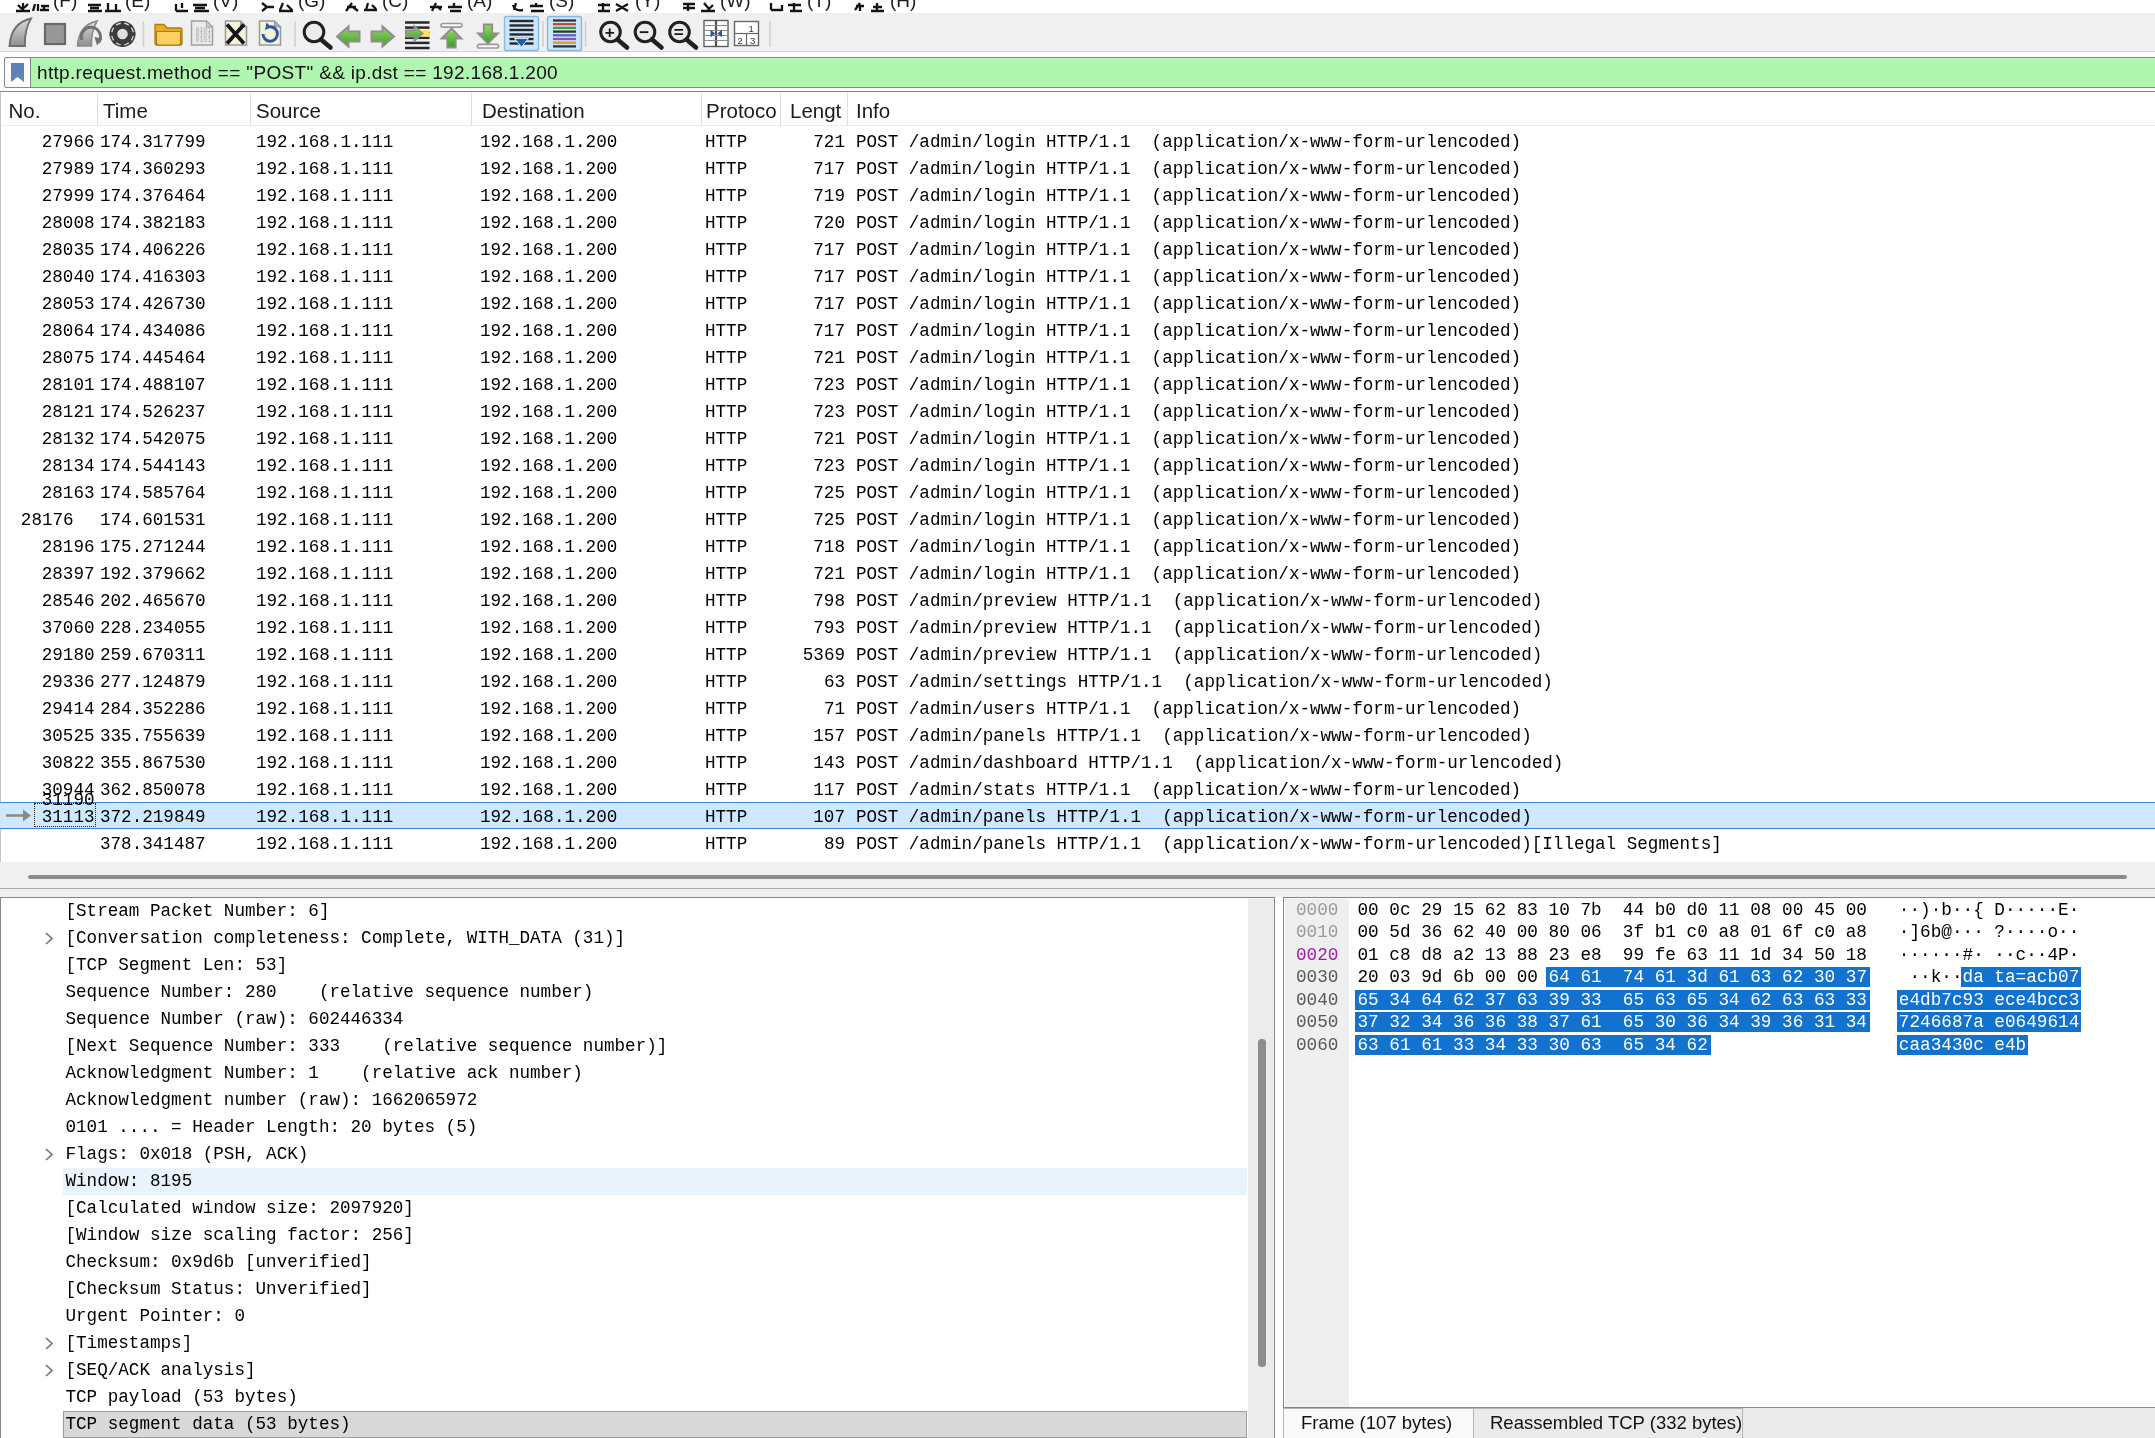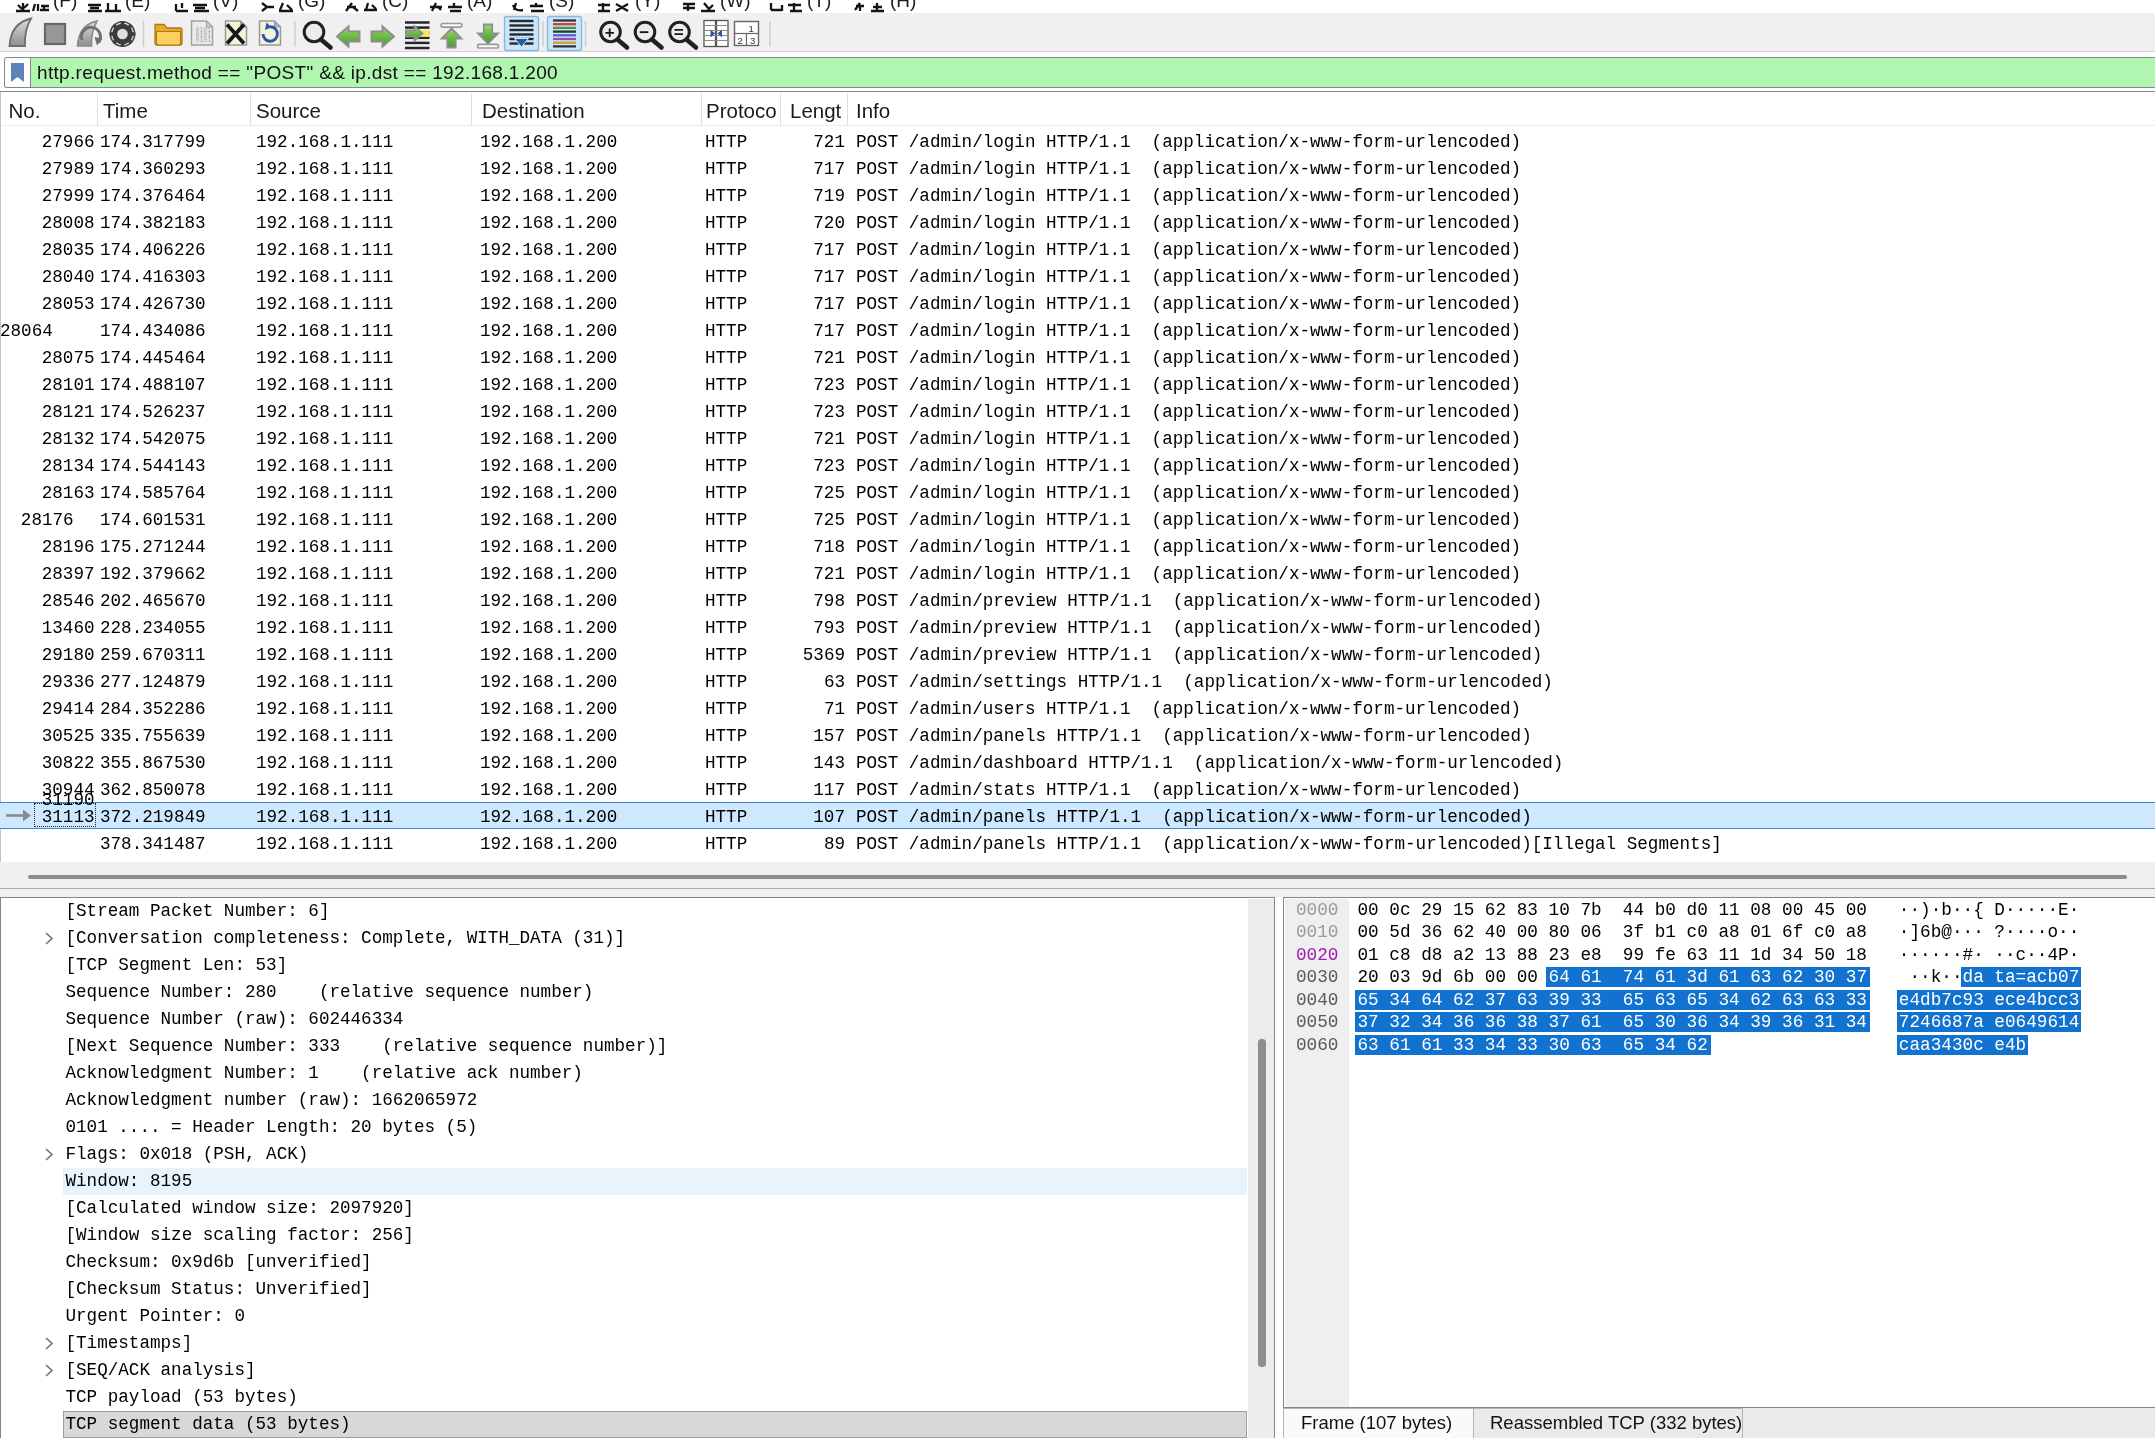--- a/index.html
+++ b/index.html
@@ -243,21 +243,21 @@
 <div class="mono abs" style="left:705px;top:261.5px;height:27px;line-height:30px">HTTP</div>
 <div class="mono abs" style="left:700px;top:261.5px;width:145px;height:27px;line-height:30px;text-align:right">717</div>
 <div class="mono abs" style="left:856px;top:261.5px;height:27px;line-height:30px">POST /admin/login HTTP/1.1&nbsp;&nbsp;(application/x-www-form-urlencoded)</div>
 <div class="mono abs" style="left:0;top:288.5px;width:94.5px;height:27px;line-height:30px;text-align:right">28053</div>
 <div class="mono abs" style="left:100px;top:288.5px;height:27px;line-height:30px">174.426730</div>
 <div class="mono abs" style="left:256px;top:288.5px;height:27px;line-height:30px">192.168.1.111</div>
 <div class="mono abs" style="left:480px;top:288.5px;height:27px;line-height:30px">192.168.1.200</div>
 <div class="mono abs" style="left:705px;top:288.5px;height:27px;line-height:30px">HTTP</div>
 <div class="mono abs" style="left:700px;top:288.5px;width:145px;height:27px;line-height:30px;text-align:right">717</div>
 <div class="mono abs" style="left:856px;top:288.5px;height:27px;line-height:30px">POST /admin/login HTTP/1.1&nbsp;&nbsp;(application/x-www-form-urlencoded)</div>
-<div class="mono abs" style="left:0;top:315.5px;width:94.5px;height:27px;line-height:30px;text-align:left">28064</div>
+<div class="mono abs" style="left:0;top:315.5px;width:94.5px;height:27px;line-height:30px;text-align:right">28064</div>
 <div class="mono abs" style="left:100px;top:315.5px;height:27px;line-height:30px">174.434086</div>
 <div class="mono abs" style="left:256px;top:315.5px;height:27px;line-height:30px">192.168.1.111</div>
 <div class="mono abs" style="left:480px;top:315.5px;height:27px;line-height:30px">192.168.1.200</div>
 <div class="mono abs" style="left:705px;top:315.5px;height:27px;line-height:30px">HTTP</div>
 <div class="mono abs" style="left:700px;top:315.5px;width:145px;height:27px;line-height:30px;text-align:right">717</div>
 <div class="mono abs" style="left:856px;top:315.5px;height:27px;line-height:30px">POST /admin/login HTTP/1.1&nbsp;&nbsp;(application/x-www-form-urlencoded)</div>
 <div class="mono abs" style="left:0;top:342.5px;width:94.5px;height:27px;line-height:30px;text-align:right">28075</div>
 <div class="mono abs" style="left:100px;top:342.5px;height:27px;line-height:30px">174.445464</div>
 <div class="mono abs" style="left:256px;top:342.5px;height:27px;line-height:30px">192.168.1.111</div>
 <div class="mono abs" style="left:480px;top:342.5px;height:27px;line-height:30px">192.168.1.200</div>
@@ -320,21 +320,21 @@
 <div class="mono abs" style="left:705px;top:558.5px;height:27px;line-height:30px">HTTP</div>
 <div class="mono abs" style="left:700px;top:558.5px;width:145px;height:27px;line-height:30px;text-align:right">721</div>
 <div class="mono abs" style="left:856px;top:558.5px;height:27px;line-height:30px">POST /admin/login HTTP/1.1&nbsp;&nbsp;(application/x-www-form-urlencoded)</div>
 <div class="mono abs" style="left:0;top:585.5px;width:94.5px;height:27px;line-height:30px;text-align:right">28546</div>
 <div class="mono abs" style="left:100px;top:585.5px;height:27px;line-height:30px">202.465670</div>
 <div class="mono abs" style="left:256px;top:585.5px;height:27px;line-height:30px">192.168.1.111</div>
 <div class="mono abs" style="left:480px;top:585.5px;height:27px;line-height:30px">192.168.1.200</div>
 <div class="mono abs" style="left:705px;top:585.5px;height:27px;line-height:30px">HTTP</div>
 <div class="mono abs" style="left:700px;top:585.5px;width:145px;height:27px;line-height:30px;text-align:right">798</div>
 <div class="mono abs" style="left:856px;top:585.5px;height:27px;line-height:30px">POST /admin/preview HTTP/1.1&nbsp;&nbsp;(application/x-www-form-urlencoded)</div>
-<div class="mono abs" style="left:0;top:612.5px;width:94.5px;height:27px;line-height:30px;text-align:right">13460</div>
+<div class="mono abs" style="left:0;top:612.5px;width:94.5px;height:27px;line-height:30px;text-align:right">37060</div>
 <div class="mono abs" style="left:100px;top:612.5px;height:27px;line-height:30px">228.234055</div>
 <div class="mono abs" style="left:256px;top:612.5px;height:27px;line-height:30px">192.168.1.111</div>
 <div class="mono abs" style="left:480px;top:612.5px;height:27px;line-height:30px">192.168.1.200</div>
 <div class="mono abs" style="left:705px;top:612.5px;height:27px;line-height:30px">HTTP</div>
 <div class="mono abs" style="left:700px;top:612.5px;width:145px;height:27px;line-height:30px;text-align:right">793</div>
 <div class="mono abs" style="left:856px;top:612.5px;height:27px;line-height:30px">POST /admin/preview HTTP/1.1&nbsp;&nbsp;(application/x-www-form-urlencoded)</div>
 <div class="mono abs" style="left:0;top:639.5px;width:94.5px;height:27px;line-height:30px;text-align:right">29180</div>
 <div class="mono abs" style="left:100px;top:639.5px;height:27px;line-height:30px">259.670311</div>
 <div class="mono abs" style="left:256px;top:639.5px;height:27px;line-height:30px">192.168.1.111</div>
 <div class="mono abs" style="left:480px;top:639.5px;height:27px;line-height:30px">192.168.1.200</div>

